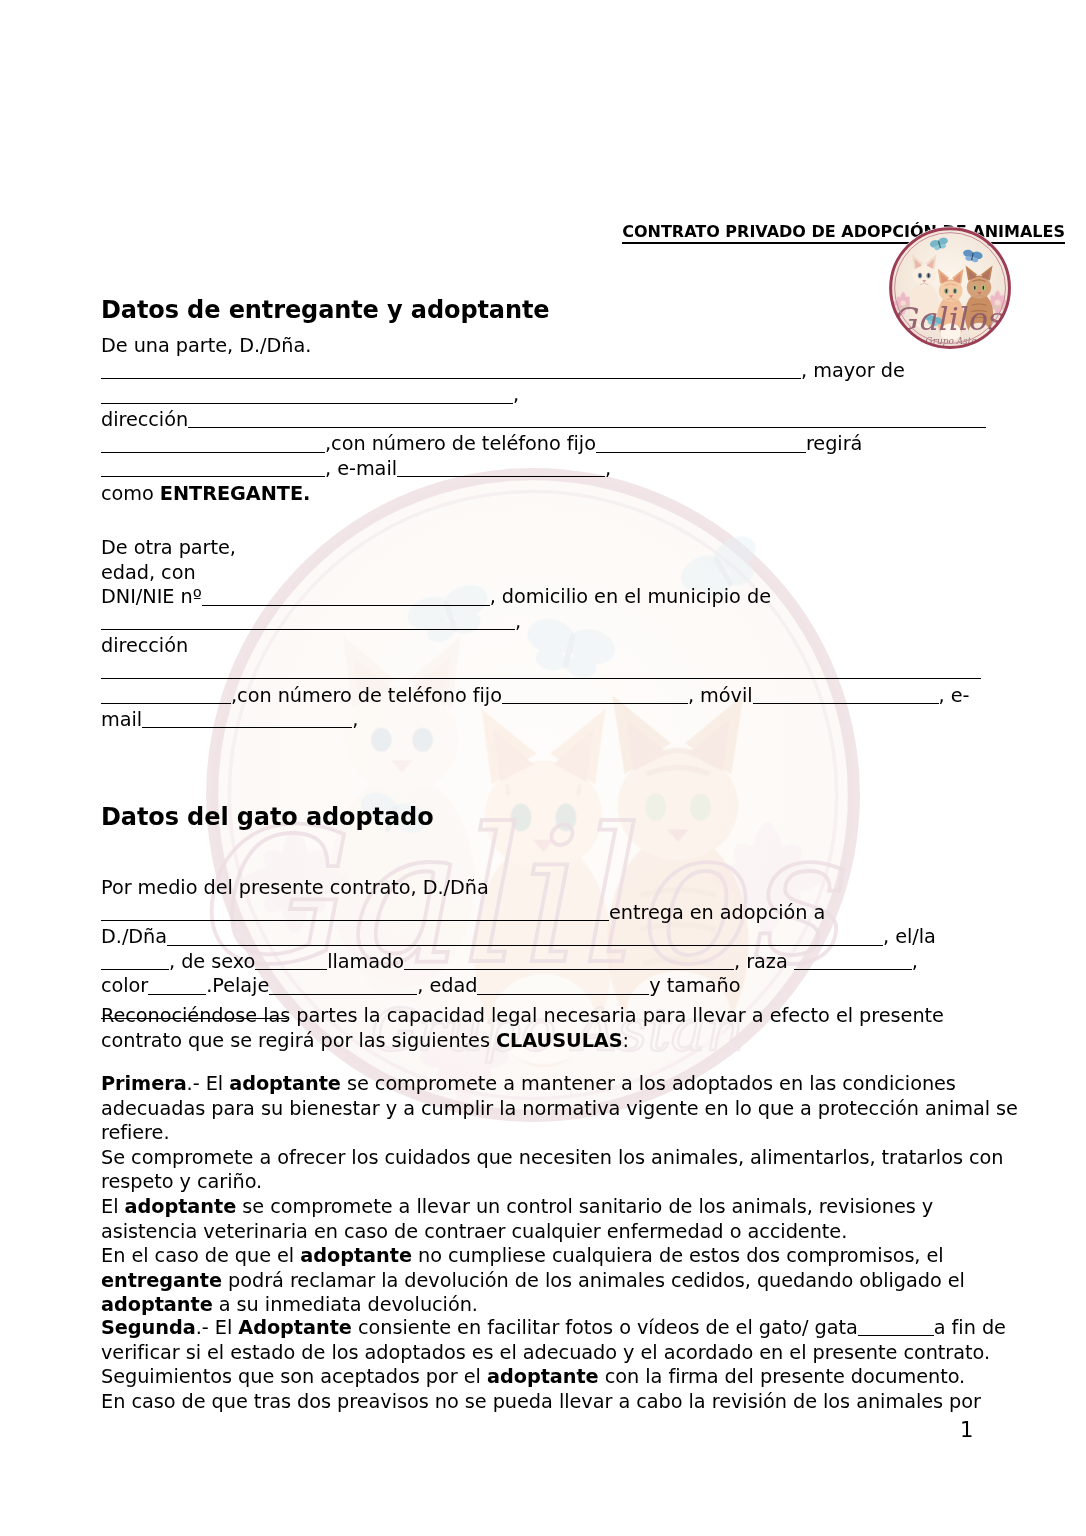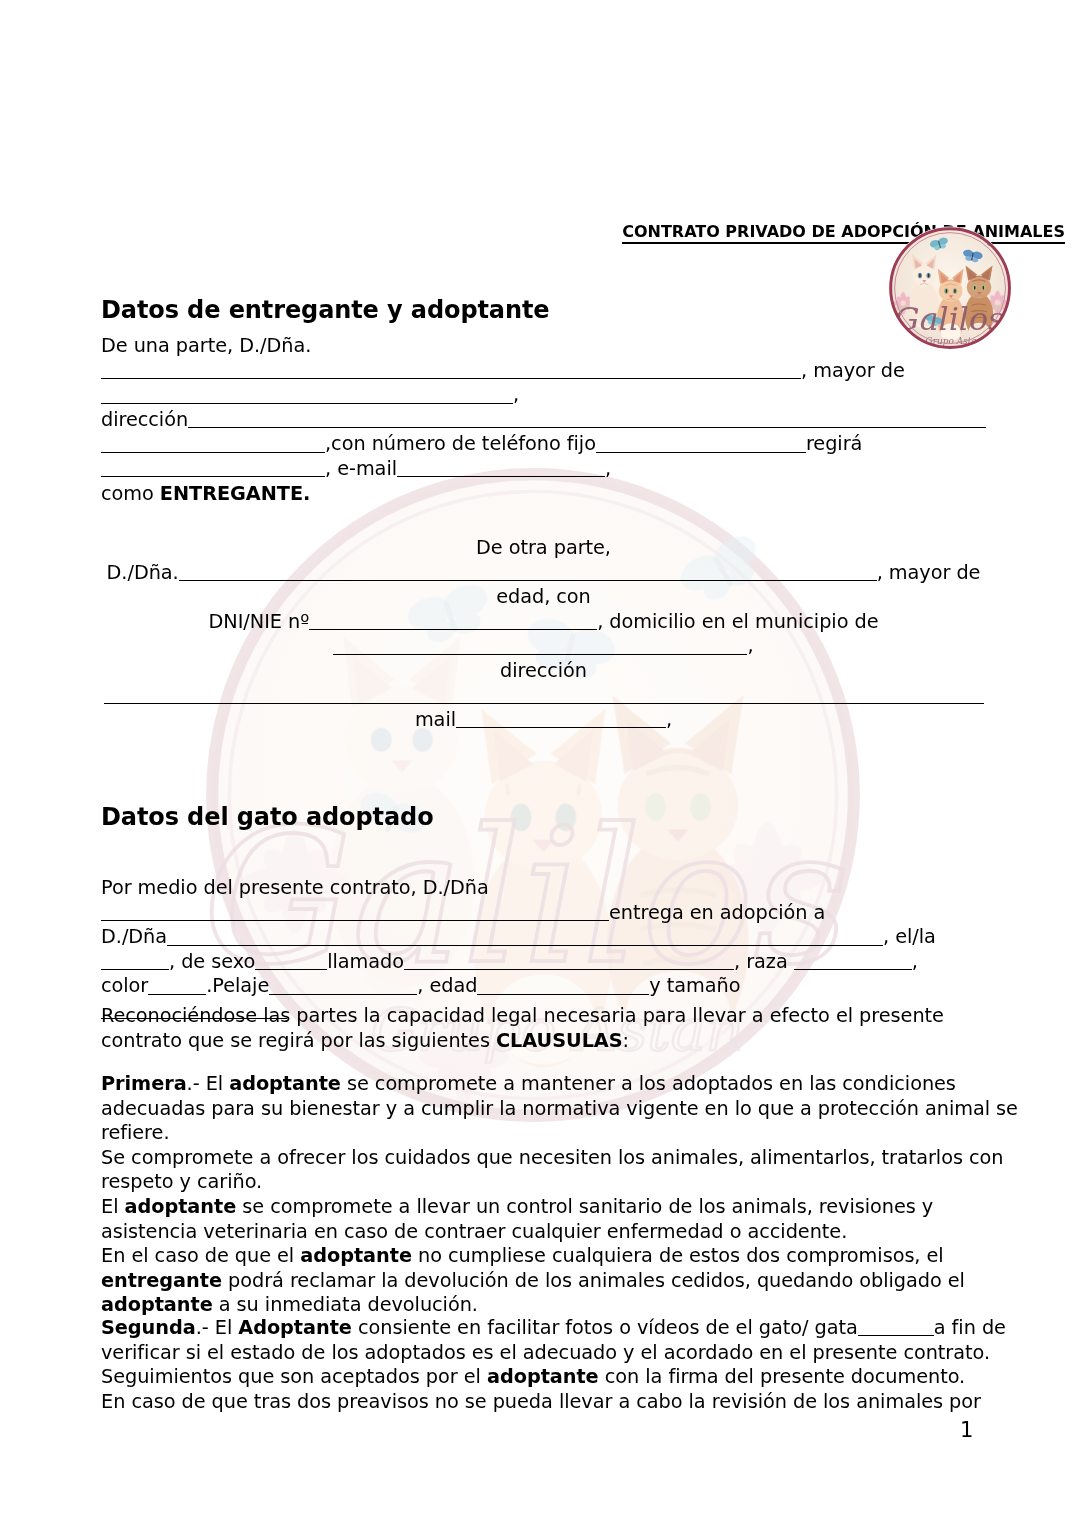--- a/index.html
+++ b/index.html
@@ -79,21 +79,21 @@
 
   .block {
     position: absolute;
     left: 101px;
     width: 885px;
     font-size: 19.3px;
     line-height: 24.6px;
     letter-spacing: -0.05px;
   }
   #blk-entregante { top: 334px; }
-  #blk-adoptante  { top: 536px; text-align: center; }
+  #blk-adoptante  { top: 536px; }
   #blk-gato       { top: 876px; }
   #blk-recon      { top: 1004px; }
   #blk-primera    { top: 1072px; }
   #blk-segunda    { top: 1316px; }
 
   .block .ln { display: block; white-space: nowrap; }
   .block b { font-weight: bold; }
 
   
   .fill {
@@ -384,26 +384,26 @@
       <span class="ln"><span class="fill" style="width:700px"></span><span>, mayor de</span></span>
       <span class="ln"><span class="fill" style="width:412px"></span><span>,</span></span>
       <span class="ln"><span>dirección</span><span class="fill" style="width:798px"></span></span>
       <span class="ln"><span class="fill" style="width:224px"></span><span>,con número de teléfono fijo</span><span class="fill" style="width:210px"></span><span>regirá</span></span>
       <span class="ln"><span class="fill" style="width:224px"></span><span>, e-mail</span><span class="fill" style="width:208px"></span><span>,</span></span>
       <span class="ln"><span>como </span><b>ENTREGANTE.</b></span>
     </div>
 
     <div class="block" id="blk-adoptante">
       <span class="ln"><span>De otra parte,</span></span>
-      <span class="ln"><span>D./Dña.</span><span class="fill" style="width:698px"></span><span>, mayor de</span></span>
       <span class="ln"><span>edad, con</span></span>
       <span class="ln"><span>DNI/NIE nº</span><span class="fill" style="width:288px"></span><span>, domicilio en el municipio de</span></span>
       <span class="ln"><span class="fill" style="width:414px"></span><span>,</span></span>
       <span class="ln"><span>dirección</span></span>
       <span class="ln"><span class="fill" style="width:880px"></span></span>
+      <span class="ln"><span class="fill" style="width:130px"></span><span>,con número de teléfono fijo</span><span class="fill" style="width:186px"></span><span>, móvil</span><span class="fill" style="width:186px"></span><span>, e-</span></span>
       <span class="ln"><span>mail</span><span class="fill" style="width:210px"></span><span>,</span></span>
     </div>
 
     <div class="h2" id="h2-gato">Datos del gato adoptado</div>
 
     <div class="block" id="blk-gato">
       <span class="ln"><span>Por medio del presente contrato, D./Dña</span></span>
       <span class="ln"><span class="fill" style="width:508px"></span><span>entrega en adopción a</span></span>
       <span class="ln"><span>D./Dña</span><span class="fill" style="width:716px"></span><span>, el/la</span></span>
       <span class="ln"><span class="fill" style="width:68px"></span><span>, de sexo</span><span class="fill" style="width:72px"></span><span>llamado</span><span class="fill" style="width:330px"></span><span>, raza </span><span class="fill" style="width:118px"></span><span>,</span></span>

